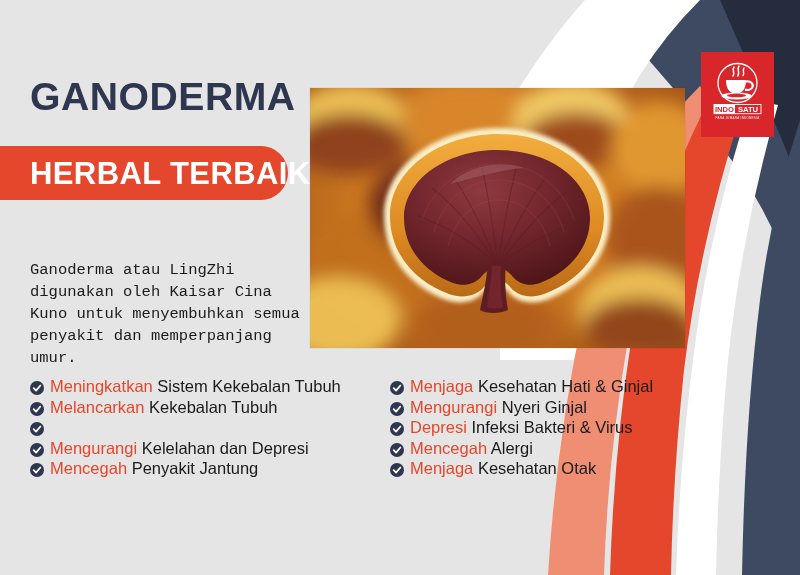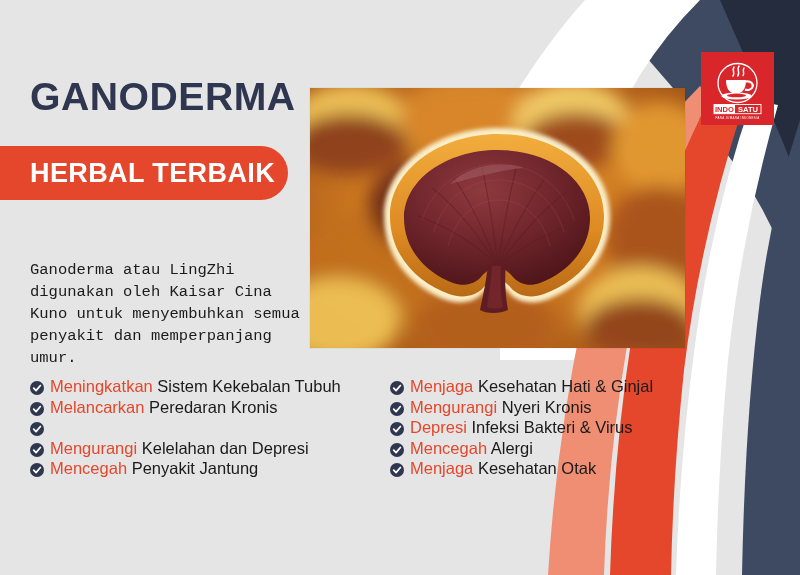--- a/index.html
+++ b/index.html
@@ -40,21 +40,21 @@
   #subtitle-pill{
     position:absolute;left:0;top:68px;
     width:288px;height:54px;
     background:#E4472B;
     border-radius:0 27px 27px 0;
     display:flex;align-items:center;
   }
   #subtitle-text{
     margin-left:30px;
     color:#ffffff;
-    font-size:27px;
+    font-size:31px;
     font-weight:bold;
     letter-spacing:0.4px;
     line-height:1;
     white-space:nowrap;
     font-family:"Liberation Sans","DejaVu Sans",sans-serif;
   }
 
   
   #description{
     position:absolute;left:30px;top:243px;
@@ -101,21 +101,21 @@
   .btext{
     font-size:16.5px;
     color:#1b1b1b;
     font-family:"Liberation Sans","DejaVu Sans",sans-serif;
   }
   .bhi{color:#E4472B;}
 
   
   #logo{
     position:absolute;left:701px;top:52px;
-    width:73px;height:61px;
+    width:73px;height:85px;
     background:#D8262B;
     z-index:9;
   }
   #logo-svg{display:block;width:73px;height:73px;}
 </style>
 </head>
 <body>
 
 <div id="poster">
 
@@ -257,21 +257,21 @@
             <circle cx="8" cy="8" r="8" fill="#2e3650"></circle>
             <path d="M 4.2 8.2 L 6.9 11 L 11.9 5.2" fill="none" stroke="#ffffff" stroke-width="2" stroke-linecap="round" stroke-linejoin="round"></path>
           </svg>
           <span class="btext"><span class="bhi">Meningkatkan</span> <span>Sistem Kekebalan Tubuh</span></span>
         </div>
         <div class="bitem">
           <svg class="check" viewBox="0 0 16 16">
             <circle cx="8" cy="8" r="8" fill="#2e3650"></circle>
             <path d="M 4.2 8.2 L 6.9 11 L 11.9 5.2" fill="none" stroke="#ffffff" stroke-width="2" stroke-linecap="round" stroke-linejoin="round"></path>
           </svg>
-          <span class="btext"><span class="bhi">Melancarkan</span> <span>Peredaran Kronis</span></span>
+          <span class="btext"><span class="bhi">Melancarkan</span> <span>Kekebalan Tubuh</span></span>
         </div>
         <div class="bitem">
           <svg class="check" viewBox="0 0 16 16">
             <circle cx="8" cy="8" r="8" fill="#2e3650"></circle>
             <path d="M 4.2 8.2 L 6.9 11 L 11.9 5.2" fill="none" stroke="#ffffff" stroke-width="2" stroke-linecap="round" stroke-linejoin="round"></path>
           </svg>
         </div>
         <div class="bitem">
           <svg class="check" viewBox="0 0 16 16">
             <circle cx="8" cy="8" r="8" fill="#2e3650"></circle>
@@ -293,21 +293,21 @@
             <circle cx="8" cy="8" r="8" fill="#2e3650"></circle>
             <path d="M 4.2 8.2 L 6.9 11 L 11.9 5.2" fill="none" stroke="#ffffff" stroke-width="2" stroke-linecap="round" stroke-linejoin="round"></path>
           </svg>
           <span class="btext"><span class="bhi">Menjaga</span> <span>Kesehatan Hati &amp; Ginjal</span></span>
         </div>
         <div class="bitem">
           <svg class="check" viewBox="0 0 16 16">
             <circle cx="8" cy="8" r="8" fill="#2e3650"></circle>
             <path d="M 4.2 8.2 L 6.9 11 L 11.9 5.2" fill="none" stroke="#ffffff" stroke-width="2" stroke-linecap="round" stroke-linejoin="round"></path>
           </svg>
-          <span class="btext"><span class="bhi">Mengurangi</span> <span>Nyeri Kronis</span></span>
+          <span class="btext"><span class="bhi">Mengurangi</span> <span>Nyeri Ginjal</span></span>
         </div>
         <div class="bitem">
           <svg class="check" viewBox="0 0 16 16">
             <circle cx="8" cy="8" r="8" fill="#2e3650"></circle>
             <path d="M 4.2 8.2 L 6.9 11 L 11.9 5.2" fill="none" stroke="#ffffff" stroke-width="2" stroke-linecap="round" stroke-linejoin="round"></path>
           </svg>
           <span class="btext"><span class="bhi">Depresi</span> <span>Infeksi Bakteri &amp; Virus</span></span>
         </div>
         <div class="bitem">
           <svg class="check" viewBox="0 0 16 16">

